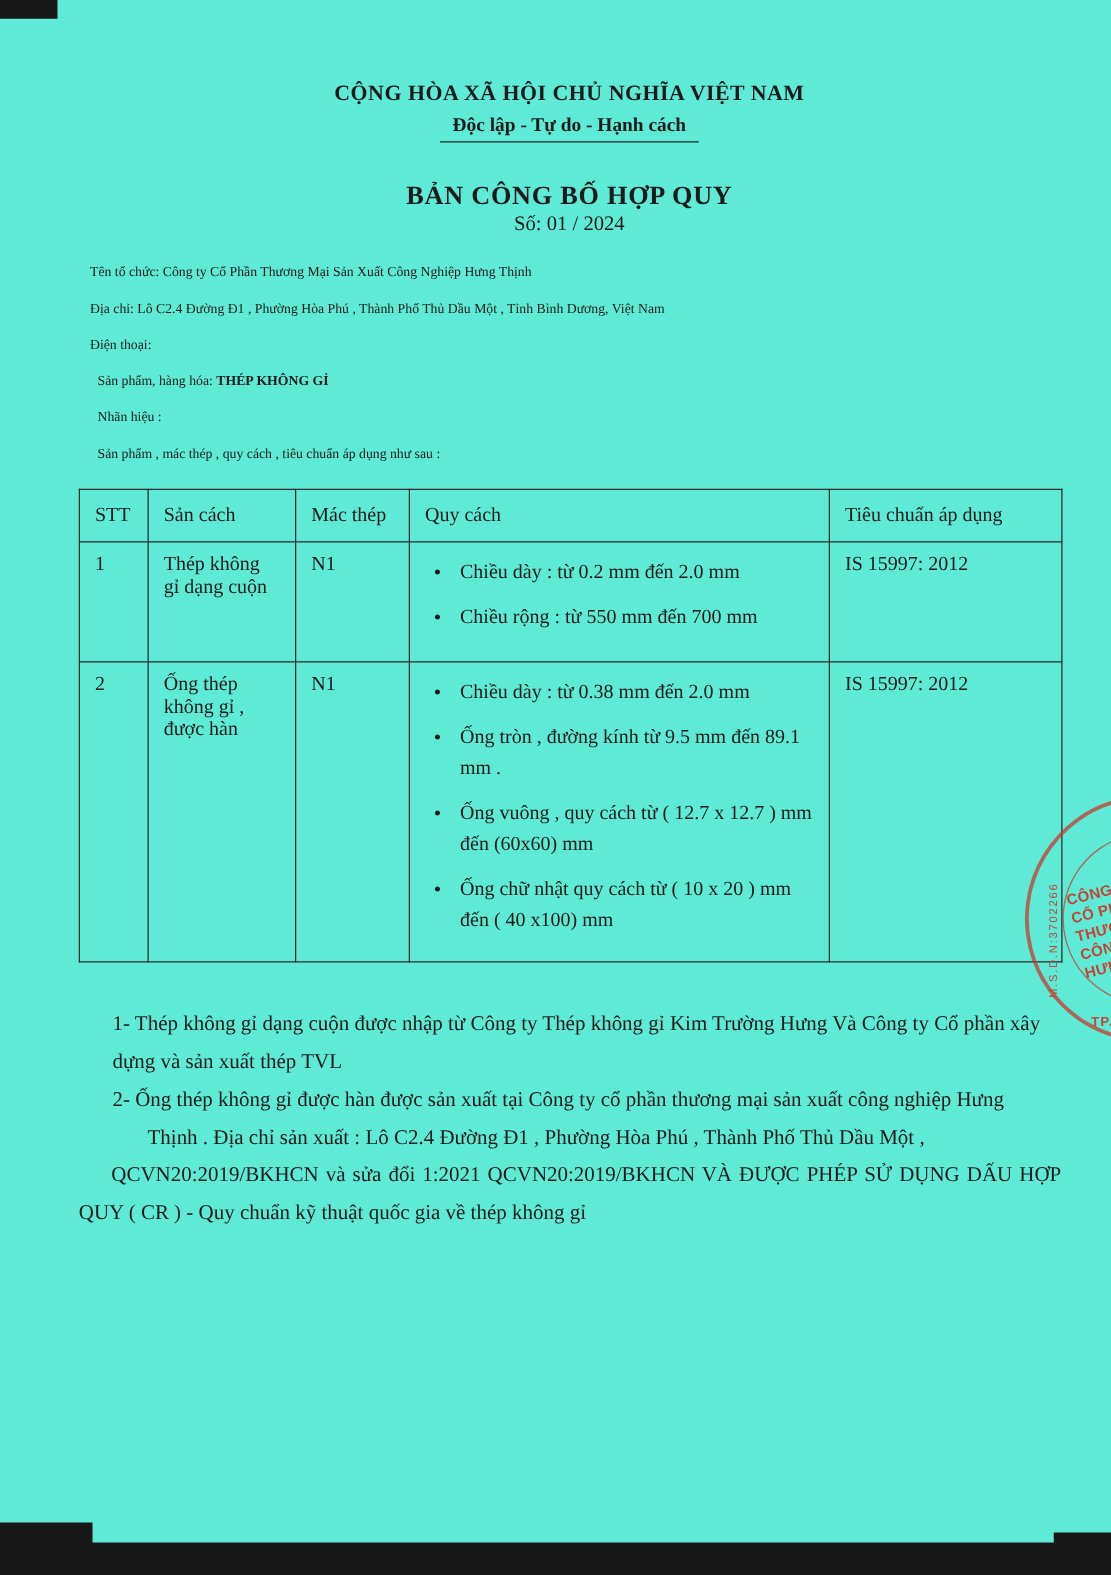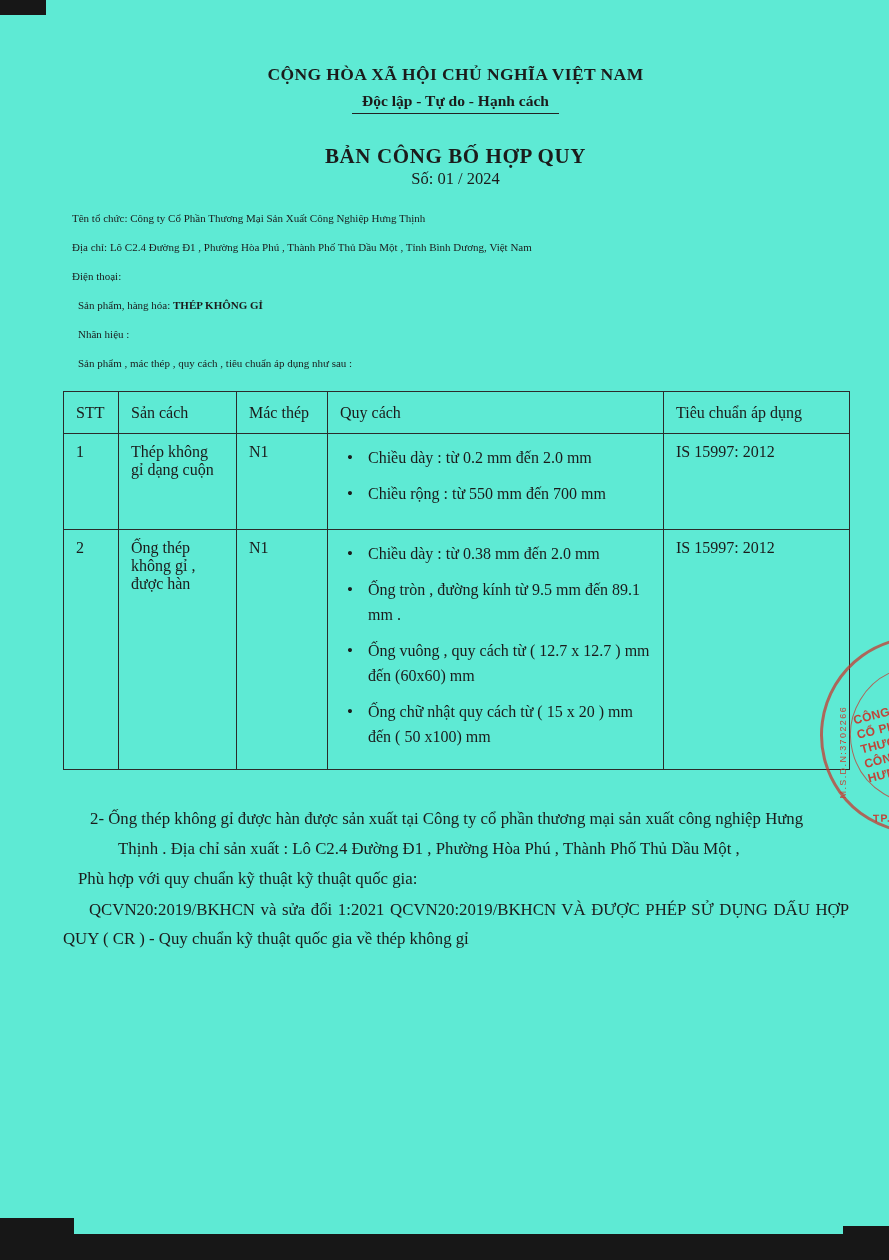--- a/index.html
+++ b/index.html
@@ -143,31 +143,31 @@
         </tr>
         <tr class="row-2">
           <td class="cell-stt">2</td>
           <td>Ống thép không gỉ , được hàn</td>
           <td class="cell-grade">N1</td>
           <td>
             <ul class="spec-list">
               <li>Chiều dày : từ 0.38 mm đến 2.0 mm</li>
               <li>Ống tròn , đường kính từ 9.5 mm đến 89.1 mm .</li>
               <li>Ống vuông , quy cách từ ( 12.7 x 12.7 ) mm đến (60x60) mm</li>
-              <li>Ống chữ nhật quy cách từ ( 15 x 20 ) mm đến ( 50 x100) mm</li>
+              <li>Ống chữ nhật quy cách từ ( 10 x 20 ) mm đến ( 40 x100) mm</li>
             </ul>
           </td>
           <td>IS 15997: 2012</td>
         </tr>
       </tbody>
     </table>
 
     <div class="notes">
+      <p class="note-1">1- Thép không gỉ dạng cuộn được nhập từ Công ty Thép không gỉ Kim Trường Hưng Và Công ty Cổ phần xây dựng và sản xuất thép TVL</p>
       <p class="note-2">2- Ống thép không gỉ được hàn được sản xuất tại Công ty cổ phần thương mại sản xuất công nghiệp Hưng Thịnh . Địa chỉ sản xuất : Lô C2.4 Đường Đ1 , Phường Hòa Phú , Thành Phố Thủ Dầu Một ,</p>
-      <p class="conformity">Phù hợp với quy chuẩn kỹ thuật kỹ thuật quốc gia:</p>
       <p class="regulation">QCVN20:2019/BKHCN và sửa đổi 1:2021 QCVN20:2019/BKHCN VÀ ĐƯỢC PHÉP SỬ DỤNG DẤU HỢP QUY ( CR ) - Quy chuẩn kỹ thuật quốc gia về thép không gỉ</p>
     </div>
 
   </div>
 
   <div class="stamp">
     <div class="stamp-inner"></div>
     <div class="stamp-text">
       <div>CÔNG</div>
       <div>CỔ PH</div>

